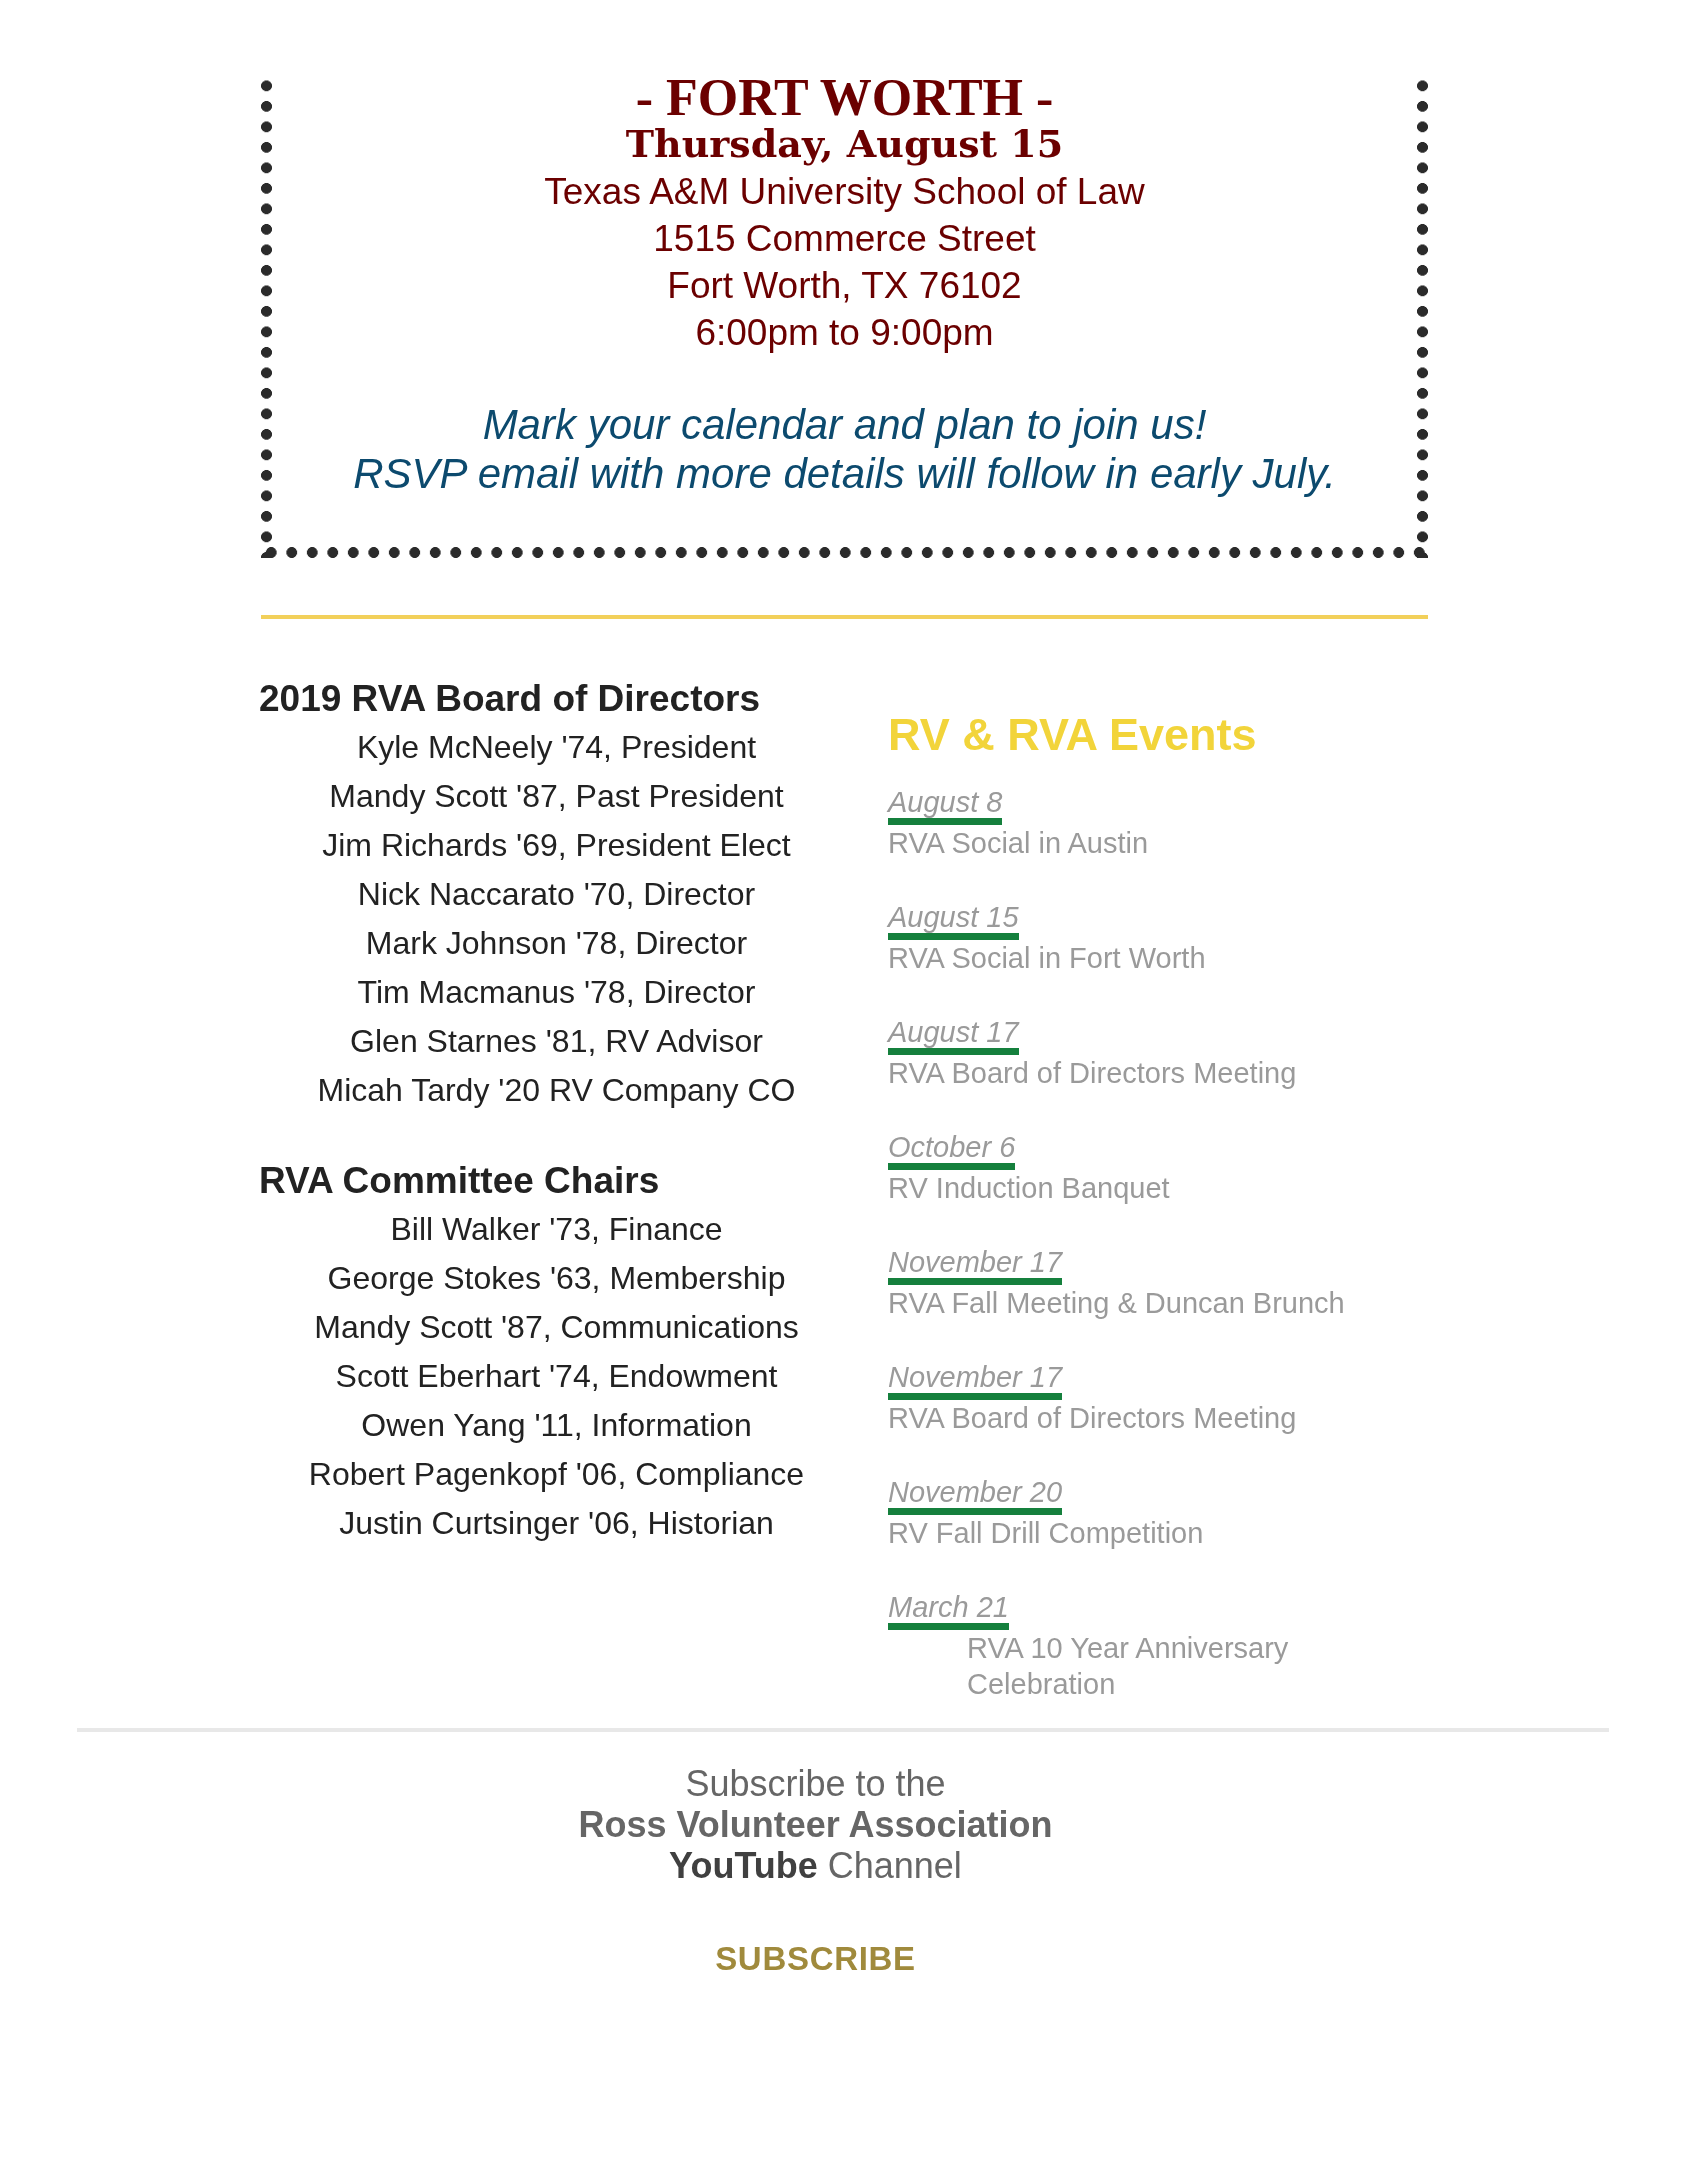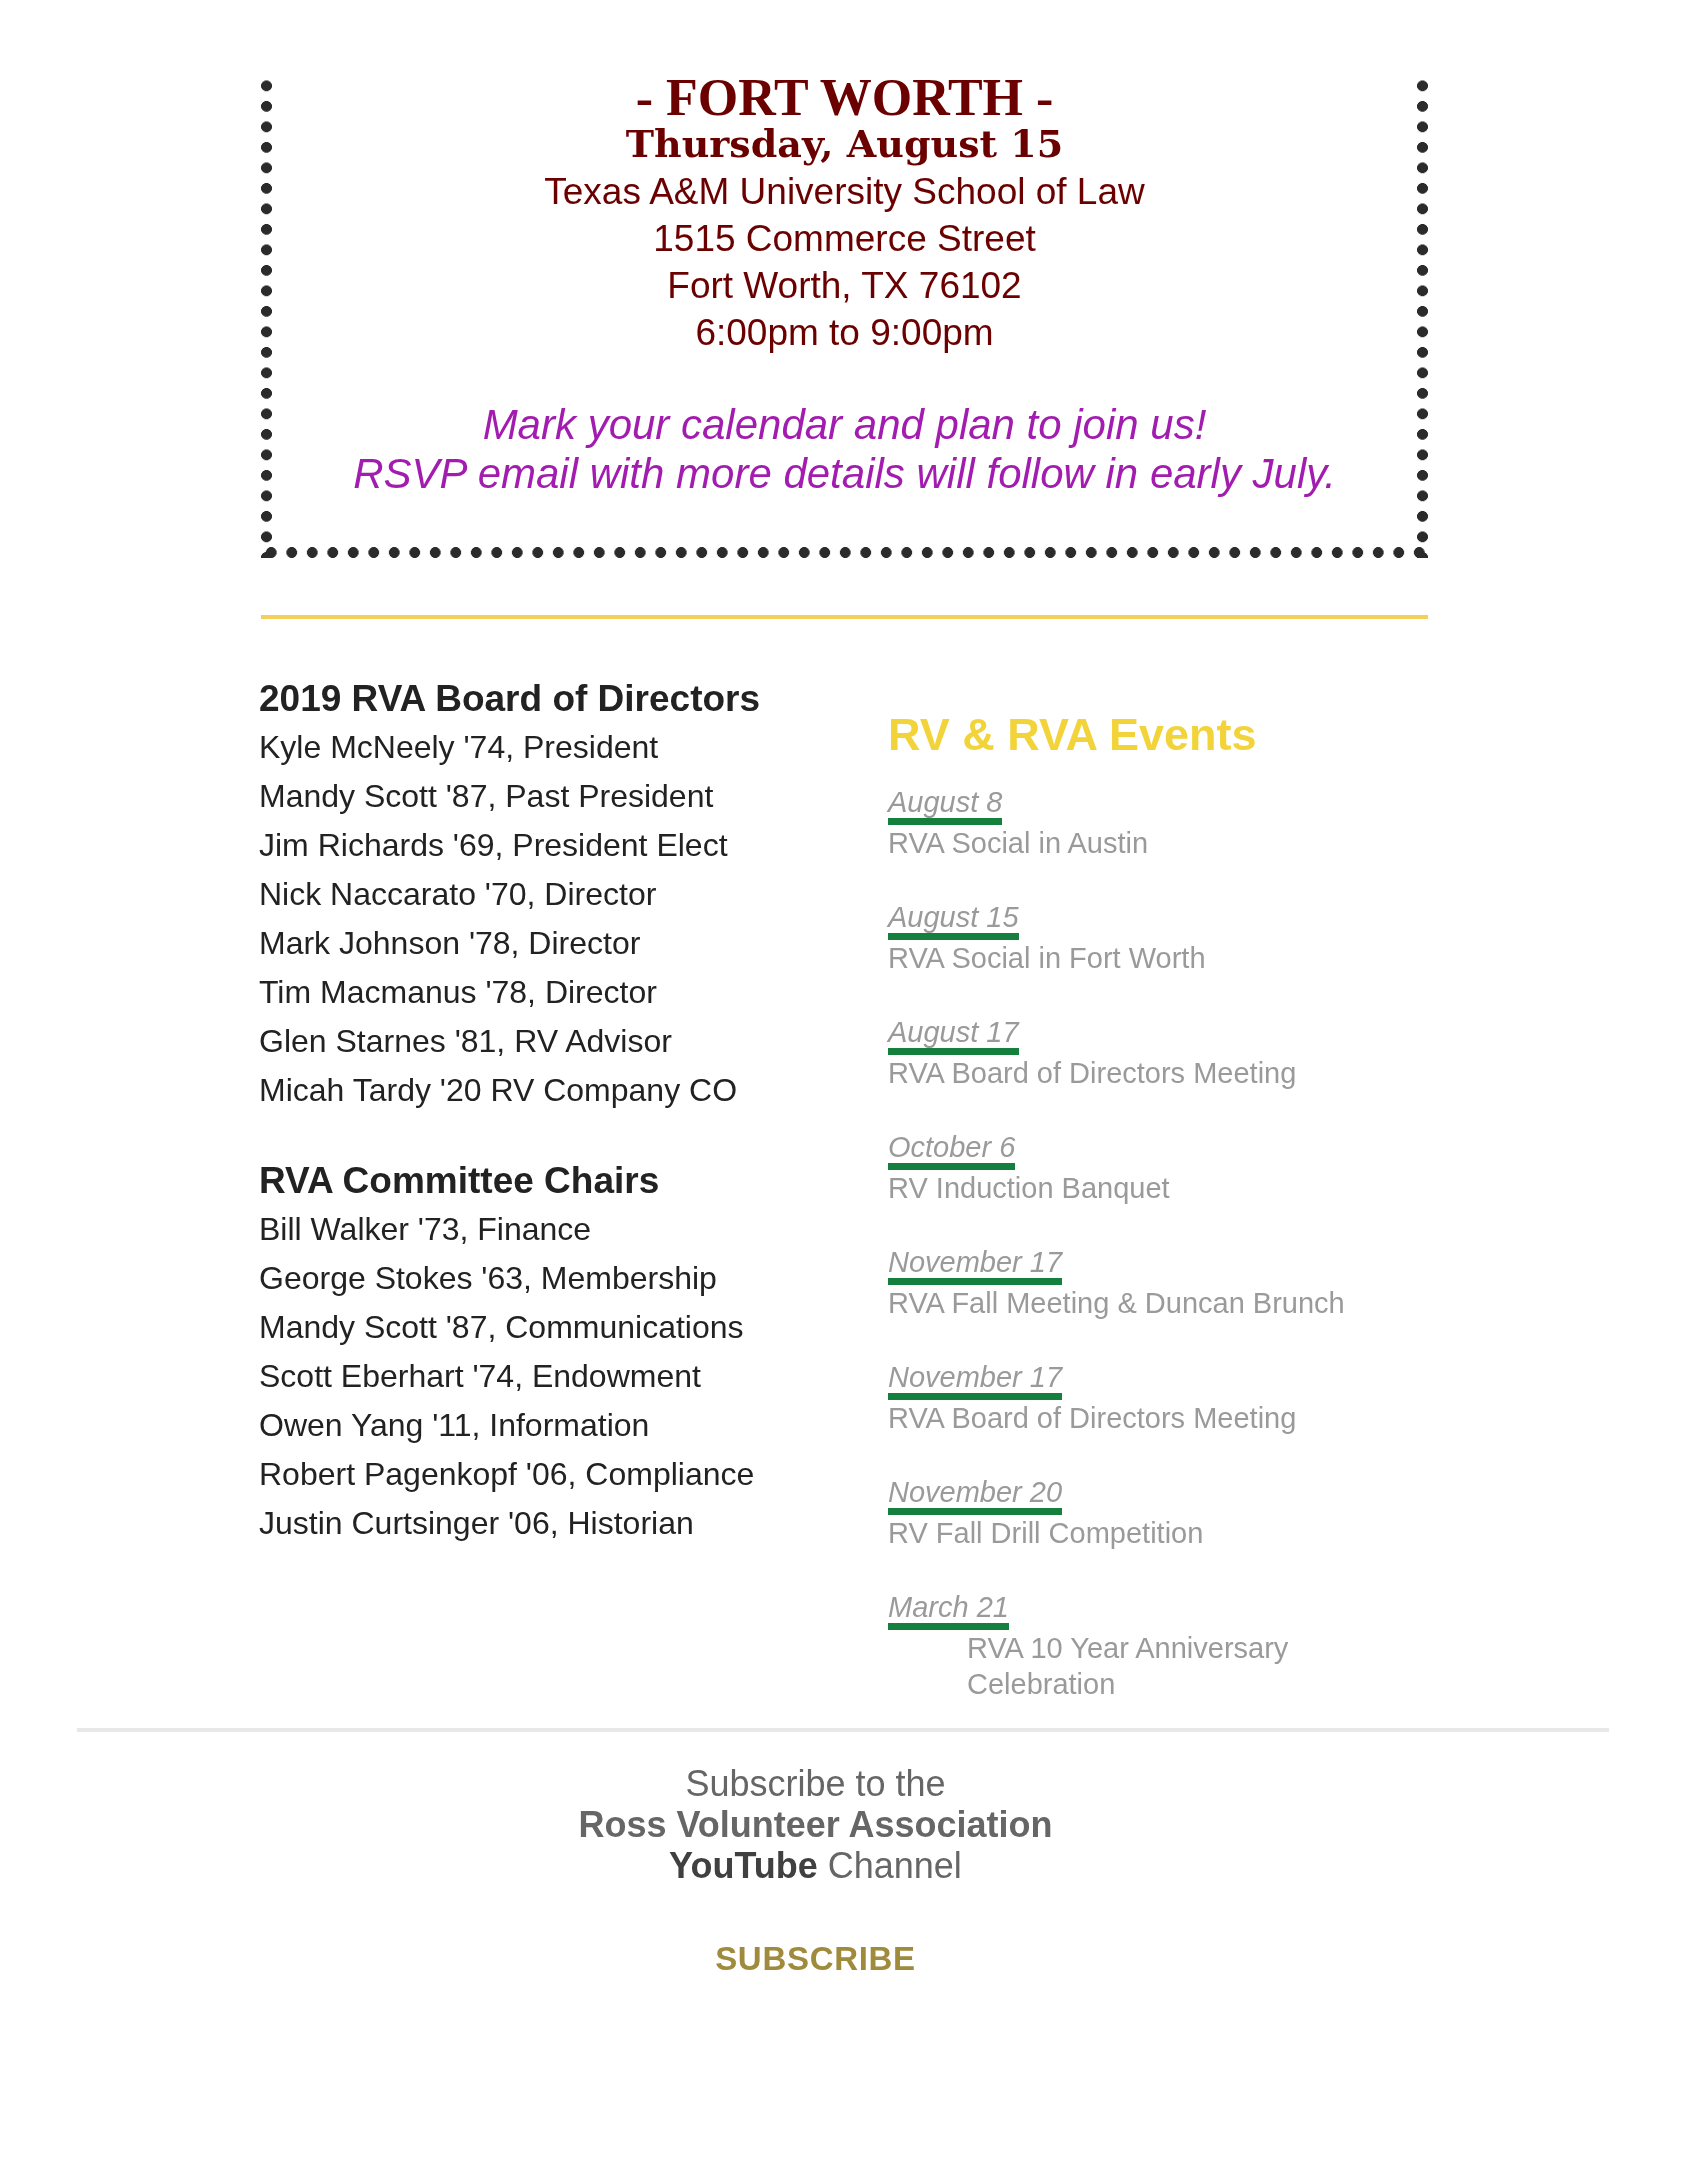--- a/index.html
+++ b/index.html
@@ -70,21 +70,21 @@
       line-height: 48px;
       margin-top: -4px;
     }
     .event-line {
       font-family: "Liberation Sans", sans-serif;
       font-size: 37px;
       line-height: 47px;
     }
     .event-note {
       margin-top: 44px;
-      color: #a21caf;
+      color: #0c4a6e;
       font-style: italic;
       font-size: 42px;
       line-height: 49px;
     }
 
     
     .gold-divider {
       position: absolute;
       left: 261px;
       top: 615px;
@@ -108,20 +108,21 @@
       margin: 0;
     }
     .member-list {
       list-style: none;
       padding: 0;
       margin: 0;
     }
     .member-list li {
       font-size: 32px;
       line-height: 49px;
+      text-align: center;
     }
     .committee-heading {
       margin-top: 42px;
     }
 
     
     .right-col {
       position: absolute;
       left: 888px;
       top: 705px;

